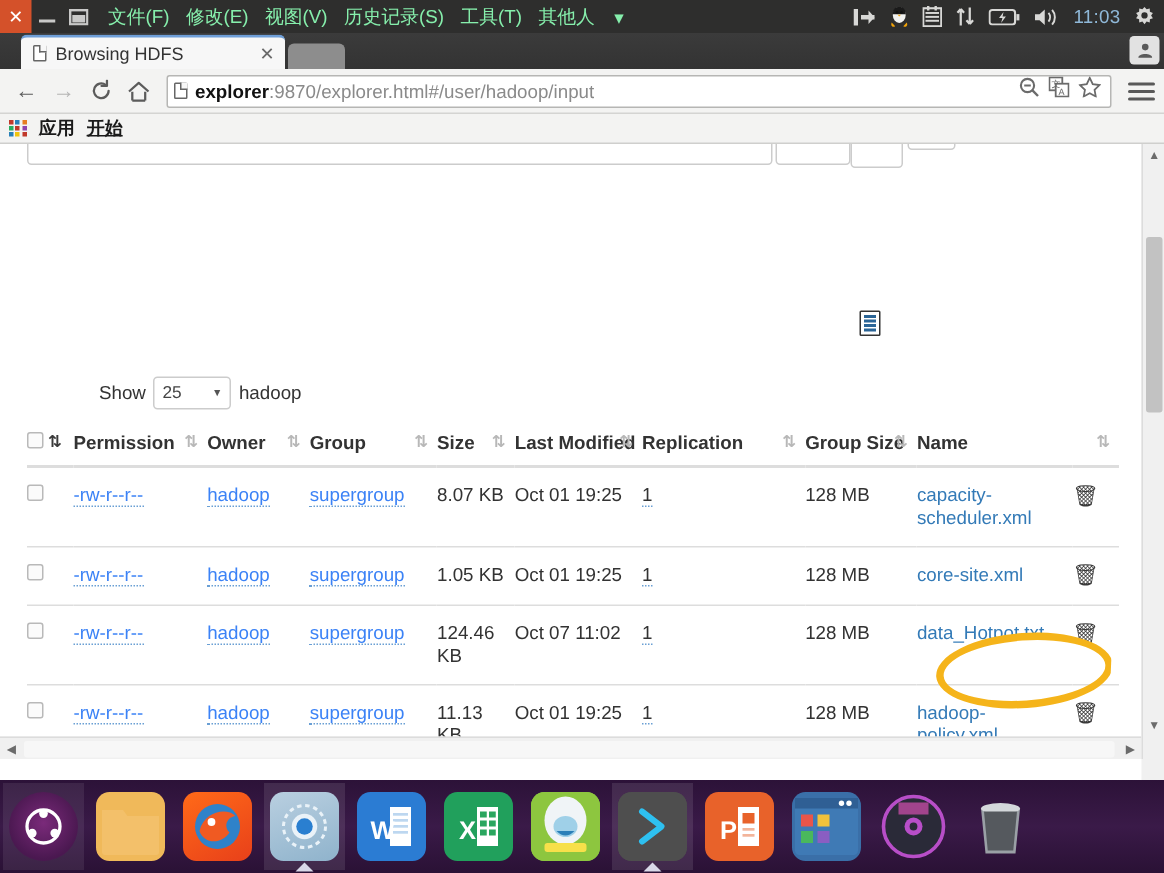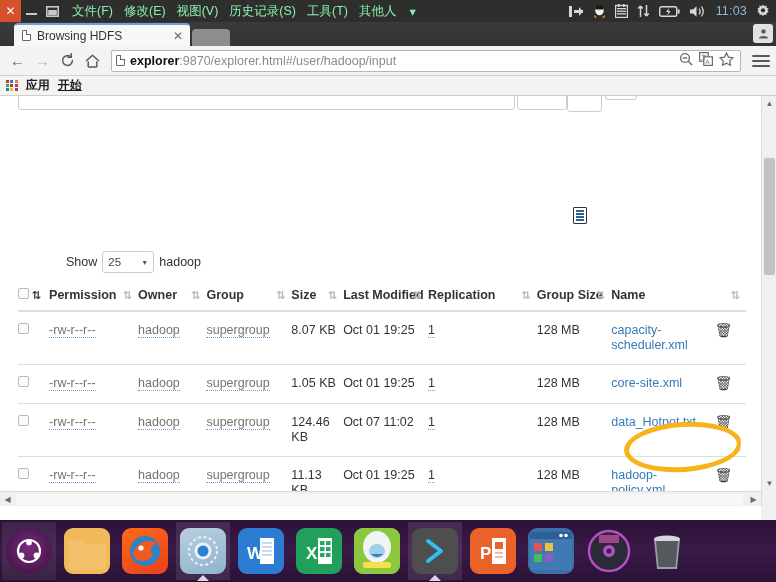--- a/index.html
+++ b/index.html
@@ -164,21 +164,21 @@
   table.files td {
     font-size: 12.5px; color: #333;
     padding: 11px 4px 11px 0;
     border-bottom: 1px solid #dddddd;
     vertical-align: top; line-height: 15px;
   }
   .cb {
     width: 11px; height: 11px; border: 1px solid #b9b9b9; border-radius: 2px;
     background: #fbfbfb; display: inline-block;
   }
-  .dotted { border-bottom: 1px dotted #6a9fd4; color: #737373; }
+  .dotted { border-bottom: 1px dotted #6a9fd4; color: #3b82f6; }
   .repl { border-bottom: 1px dotted #6a9fd4; }
   a.fname { color: #337ab7; text-decoration: none; }
   .trash { color: #3a3a3a; font-size: 14px; }
 
   .col-cb { width: 30px; }
   .col-perm { width: 86px; }
   .col-owner { width: 66px; }
   .col-group { width: 82px; }
   .col-size { width: 50px; }
   .col-mod { width: 82px; }

